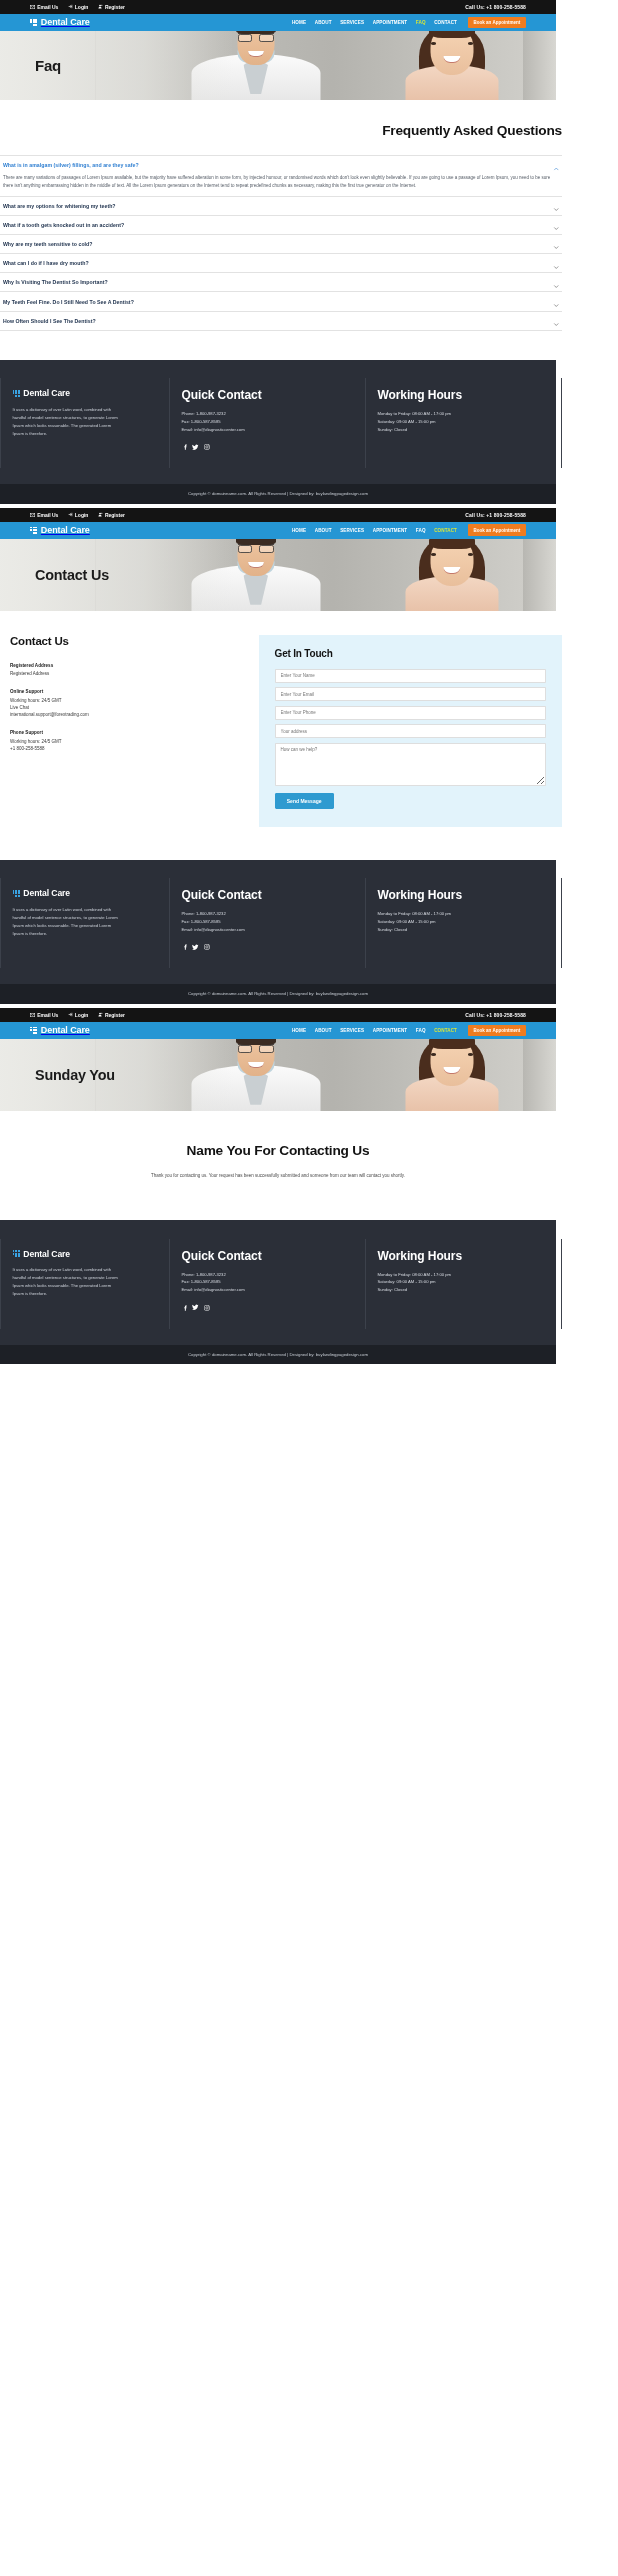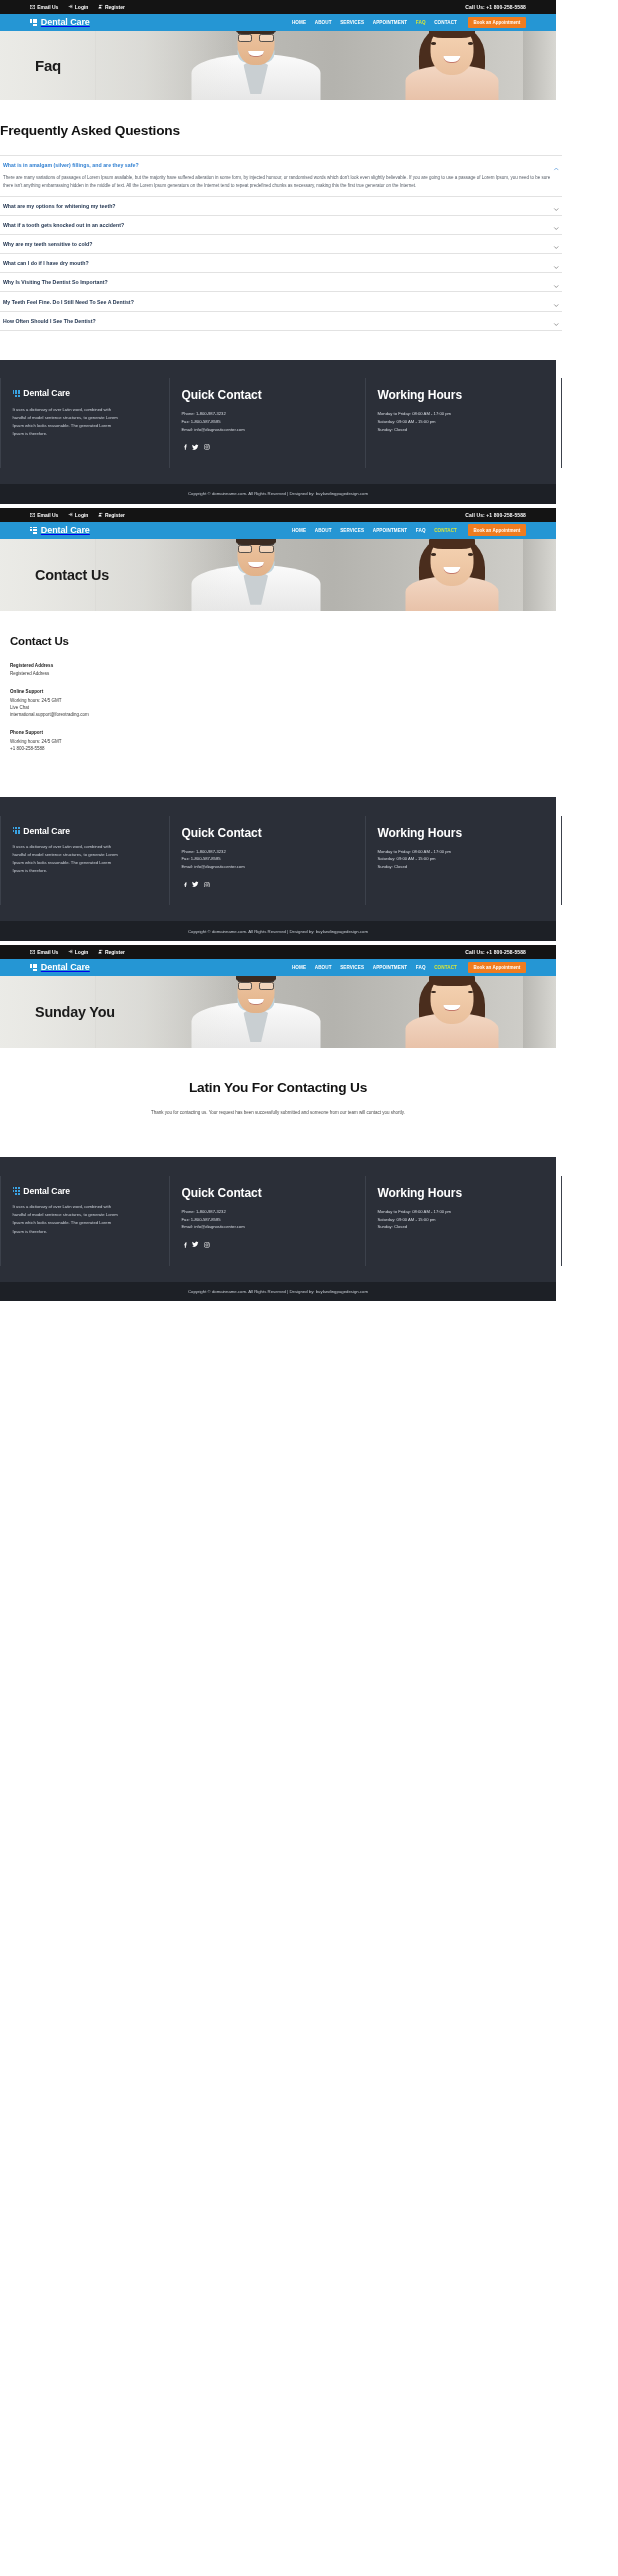--- a/index.html
+++ b/index.html
@@ -171,21 +171,21 @@
     position: absolute; left: 35px; top: 50%; transform: translateY(-50%);
     font-size: 15px; font-weight: 700; color: #1b1b1b; letter-spacing: -0.2px;
     z-index: 3;
   }
   .hero-title.lg { font-size: 14.4px; }
 
   
   .faq-section { background: #fff; padding: 23px 0 29px; }
   .wrap { width: 562px; margin: 0 auto; }
   .faq-heading {
-    text-align: left; font-size: 13.7px; font-weight: 700; color: #131313;
+    text-align: right; font-size: 13.7px; font-weight: 700; color: #131313;
     letter-spacing: -0.2px; margin-bottom: 17.3px;
   }
   .faq-list { border-top: 0.7px solid #e2e2e2; }
   .faq-item { border-bottom: 0.7px solid #e2e2e2; padding: 5.8px 2.9px 5.8px 2.9px; }
   .faq-row { display: flex; align-items: center; justify-content: space-between; gap: 7.2px; cursor: pointer; }
   .faq-q { font-size: 5.2px; font-weight: 700; color: #223550; letter-spacing: 0.04px; }
   .faq-item.open .faq-q { color: #2f7fd1; }
   .faq-chev { width: 6.5px; height: 6.5px; flex: 0 0 auto; color: #4d4d4d; }
   .faq-item.open .faq-chev { color: #2f7fd1; }
   .faq-a {
@@ -580,20 +580,29 @@
 international.support@forextrading.com</p>
         </div>
 
         <div class="contact-block">
           <h4>Phone Support</h4>
           <p style="white-space:pre-line">Working hours: 24/5 GMT
 +1 800-258-5588</p>
         </div>
       </div>
 
+      <div class="contact-right">
+        <h3 class="form-title">Get In Touch</h3>
+        <input class="field" type="text" placeholder="Enter Your Name" style="">
+        <input class="field" type="email" placeholder="Enter Your Email" style="">
+        <input class="field" type="tel" placeholder="Enter Your Phone" style="">
+        <input class="field" type="text" placeholder="Your address" style="">
+        <textarea class="field" placeholder="How can we help?" style=""></textarea>
+        <button class="send-btn">Send Message</button>
+      </div>
     </div>
   </div>
 
   <div class="footer">
     <div class="footer-cols">
       <div class="fcol">
         <div class="footer-brand">
           <span class="brand-dots">
               <i></i>
               <i></i>
@@ -725,21 +734,21 @@
           <div class="eye r"></div>
           <div class="smile"></div>
           <div class="fringe"></div>
       </div>
       <div class="hero-overlay"></div>
     </div>
     <div class="hero-title lg">Sunday You</div>
   </div>
 
   <div class="thanks-section">
-    <h1 class="thanks-title">Latin You For Contacting Us</h1>
+    <h1 class="thanks-title">Name You For Contacting Us</h1>
     <p class="thanks-text">Thank you for contacting us. Your request has been successfully submitted and someone from our team will contact you shortly.</p>
   </div>
 
   <div class="footer">
     <div class="footer-cols">
       <div class="fcol">
         <div class="footer-brand">
           <span class="brand-dots">
               <i></i>
               <i></i>

